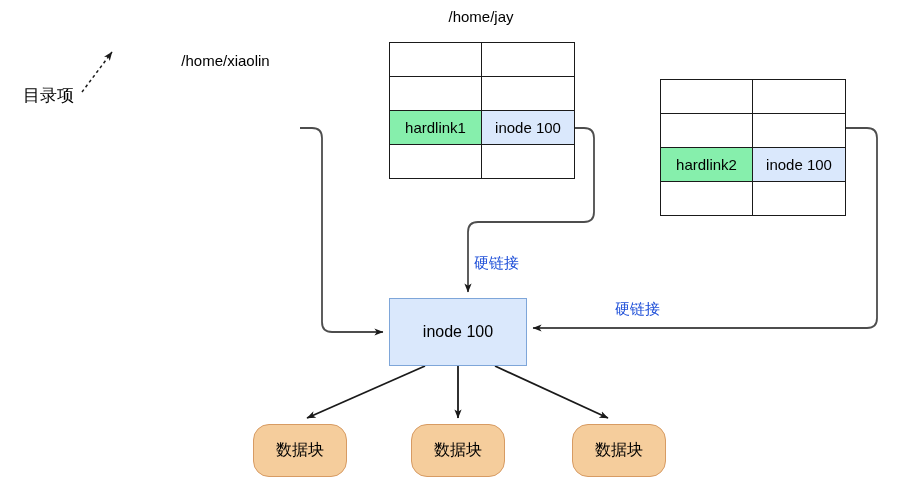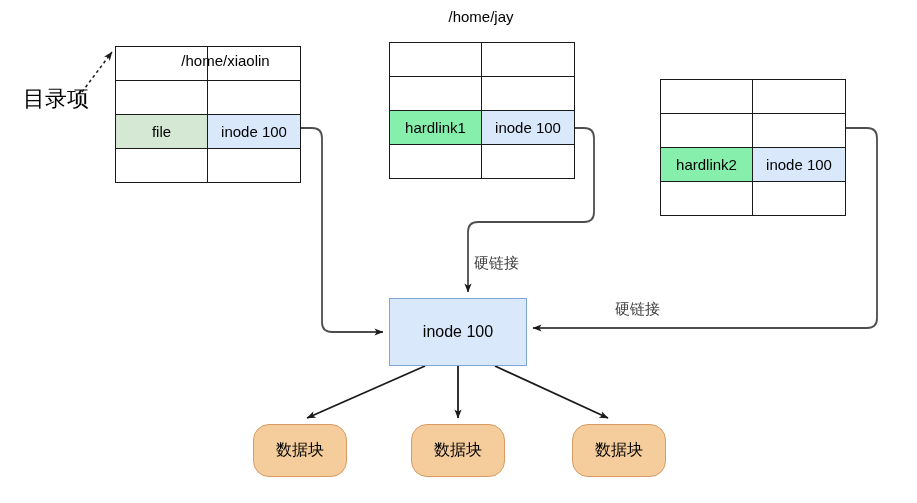--- a/index.html
+++ b/index.html
@@ -70,26 +70,26 @@
     box-sizing: border-box;
     display: flex;
     align-items: center;
     justify-content: center;
     font-size: 16px;
     color: #000000;
   }
   .edge-label {
     position: absolute;
     font-size: 15px;
-    color: #404040;
+    color: #1d4ed8;
     white-space: nowrap;
   }
   .side-label {
     position: absolute;
-    font-size: 22px;
+    font-size: 17px;
     color: #000000;
     white-space: nowrap;
   }
 </style>
 </head>
 <body>
 
 <div id="canvas">
 
   <svg class="svg-layer" viewBox="0 0 917 503">
@@ -111,40 +111,20 @@
     <path d="M845,128 L867,128 Q877,128 877,138 L877,318 Q877,328 867,328 L533,328" fill="none" stroke="#4d4d4d" stroke-width="1.8" marker-end="url(#arrowSolid)"></path>
 
     <path d="M425,366 L307,418" fill="none" stroke="#1a1a1a" stroke-width="1.8" marker-end="url(#arrowSolid)"></path>
     <path d="M458,366 L458,418" fill="none" stroke="#1a1a1a" stroke-width="1.8" marker-end="url(#arrowSolid)"></path>
     <path d="M495,366 L608,418" fill="none" stroke="#1a1a1a" stroke-width="1.8" marker-end="url(#arrowSolid)"></path>
   </svg>
 
   <div class="side-label" style="left:23px; top:84px;">目录项</div>
 
   <div class="dir-title" style="left:133px; top:12px; width:185px;margin-top:40px;">/home/xiaolin</div>
-  <table class="dir-table" style="left:115px; top:46px;">
-    <tbody>
-        <tr>
-      <td class="cell-name"></td>
-      <td class="cell-inode"></td>
-    </tr>
-    <tr>
-      <td class="cell-name"></td>
-      <td class="cell-inode"></td>
-    </tr>
-    <tr>
-      <td class="cell-name fill-green">file</td>
-      <td class="cell-inode fill-blue">inode 100</td>
-    </tr>
-    <tr>
-      <td class="cell-name"></td>
-      <td class="cell-inode"></td>
-    </tr>
-  </tbody>
-    </table>
 
   <div class="dir-title" style="left:389px; top:8px; width:184px;">/home/jay</div>
   <table class="dir-table" style="left:389px; top:42px;">
     <tbody>
         <tr>
       <td class="cell-name"></td>
       <td class="cell-inode"></td>
     </tr>
     <tr>
       <td class="cell-name"></td>

